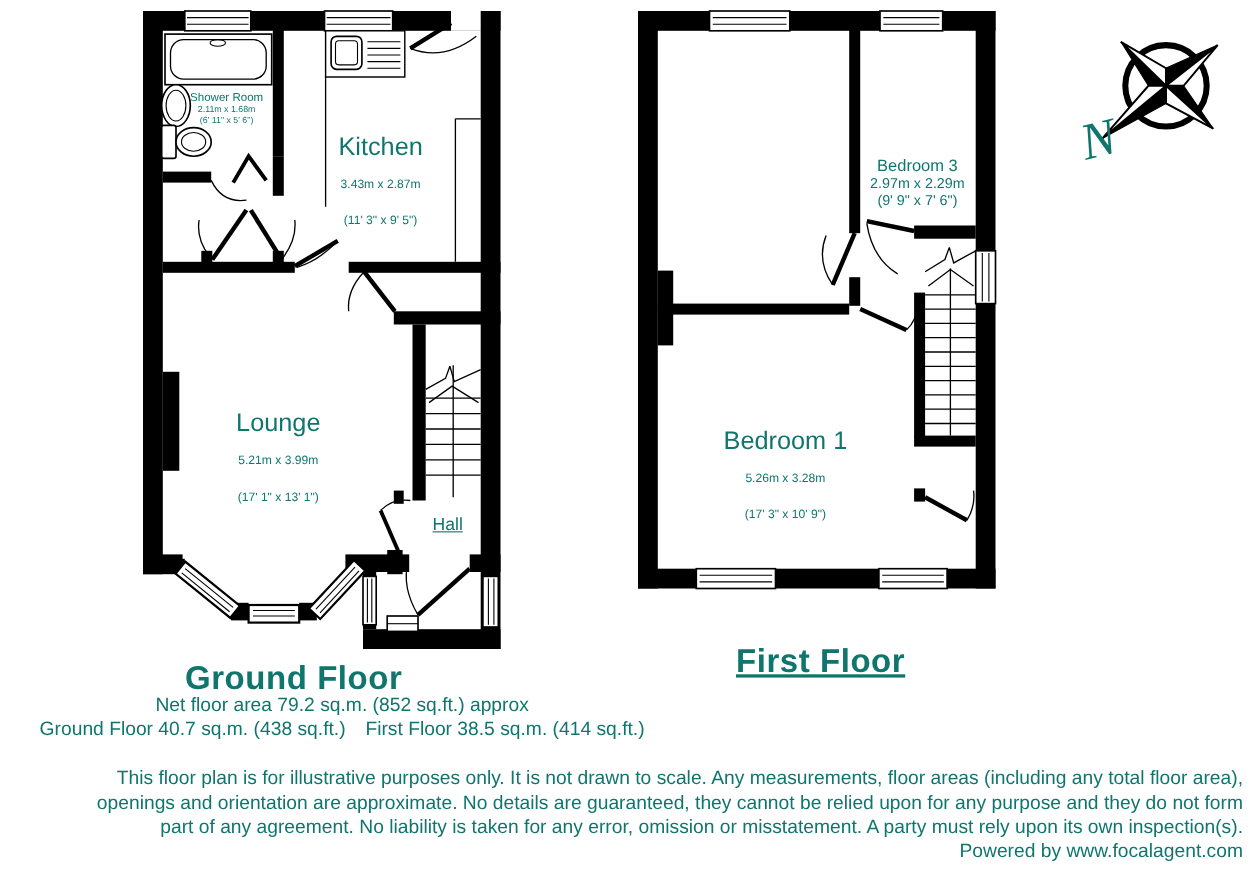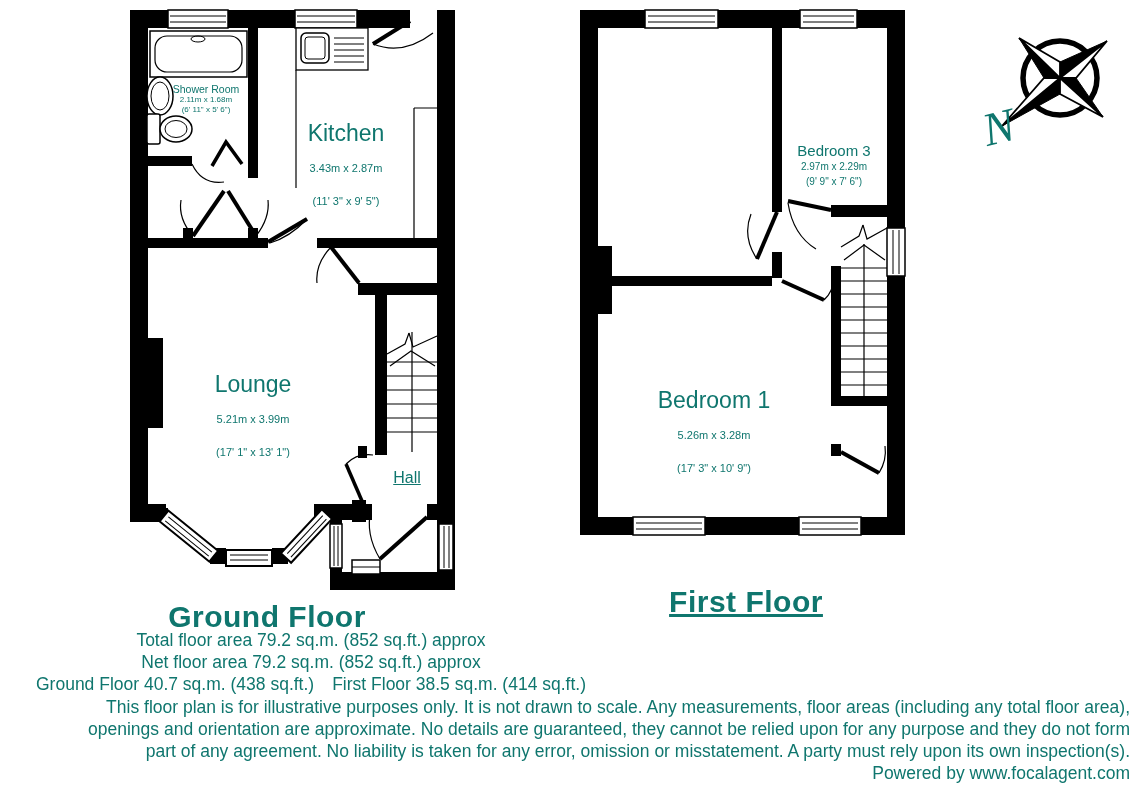--- a/index.html
+++ b/index.html
@@ -3,21 +3,21 @@
 <meta charset="utf-8">
 <style>
   html,body{margin:0;padding:0;background:#fff;}
   .canvas{position:relative;width:1144px;height:800px;background:#ffffff;
           font-family:"Liberation Sans",sans-serif;color:#0f766e;overflow:hidden;}
   .plan-svg{position:absolute;left:0;top:0;}
   .lbl{position:absolute;text-align:center;transform:translateX(-50%);white-space:nowrap;}
   .room-name{font-size:23px;line-height:26px;}
   .room-dims{font-size:11px;line-height:21px;margin-top:12px;}
   .room-name-sm{font-size:15px;line-height:17px;margin-top:33px;}
-  .room-dims-sm{font-size:10px;line-height:15px;}
+  .room-dims-sm{font-size:13px;line-height:15px;}
   .room-name-xs{font-size:10.5px;line-height:12px;}
   .room-dims-xs{font-size:8px;line-height:10px;}
   .hall-name{font-size:16px;line-height:18px;}
   .floor-title{font-size:30px;font-weight:bold;letter-spacing:.5px;}
   .summary{position:absolute;left:0;top:629px;width:622px;text-align:center;}
   .summary-line{font-size:17.5px;line-height:22px;}
   .summary-pair span{display:inline-block;}
   .summary-pair .gap{width:18px;}
   .disclaimer{position:absolute;left:30px;top:696px;width:1100px;text-align:right;}
   .disclaimer div{font-size:17.5px;line-height:22px;}
@@ -310,21 +310,20 @@
   <div class="lbl" style="left:714px;top:387px;">
     <div class="room-name">Bedroom 1</div>
     <div class="room-dims">5.26m x 3.28m</div>
     <div class="room-dims">(17' 3" x 10' 9")</div>
   </div>
 
   <div class="lbl floor-title" style="left:267px;top:600px;">Ground Floor</div>
   <div class="lbl floor-title" style="left:746px;top:585px;text-decoration:underline;">First Floor</div>
 
   <div class="summary">
-    <div class="summary-line">Total floor area 79.2 sq.m. (852 sq.ft.) approx</div>
     <div class="summary-line">Net floor area 79.2 sq.m. (852 sq.ft.) approx</div>
     <div class="summary-line summary-pair">
       <span>Ground Floor 40.7 sq.m. (438 sq.ft.)</span><span class="gap"></span><span>First Floor 38.5 sq.m. (414 sq.ft.)</span>
     </div>
   </div>
 
   <div class="disclaimer">
     <div>This floor plan is for illustrative purposes only. It is not drawn to scale. Any measurements, floor areas (including any total floor area),</div>
     <div>openings and orientation are approximate. No details are guaranteed, they cannot be relied upon for any purpose and they do not form</div>
     <div>part of any agreement. No liability is taken for any error, omission or misstatement. A party must rely upon its own inspection(s).</div>

